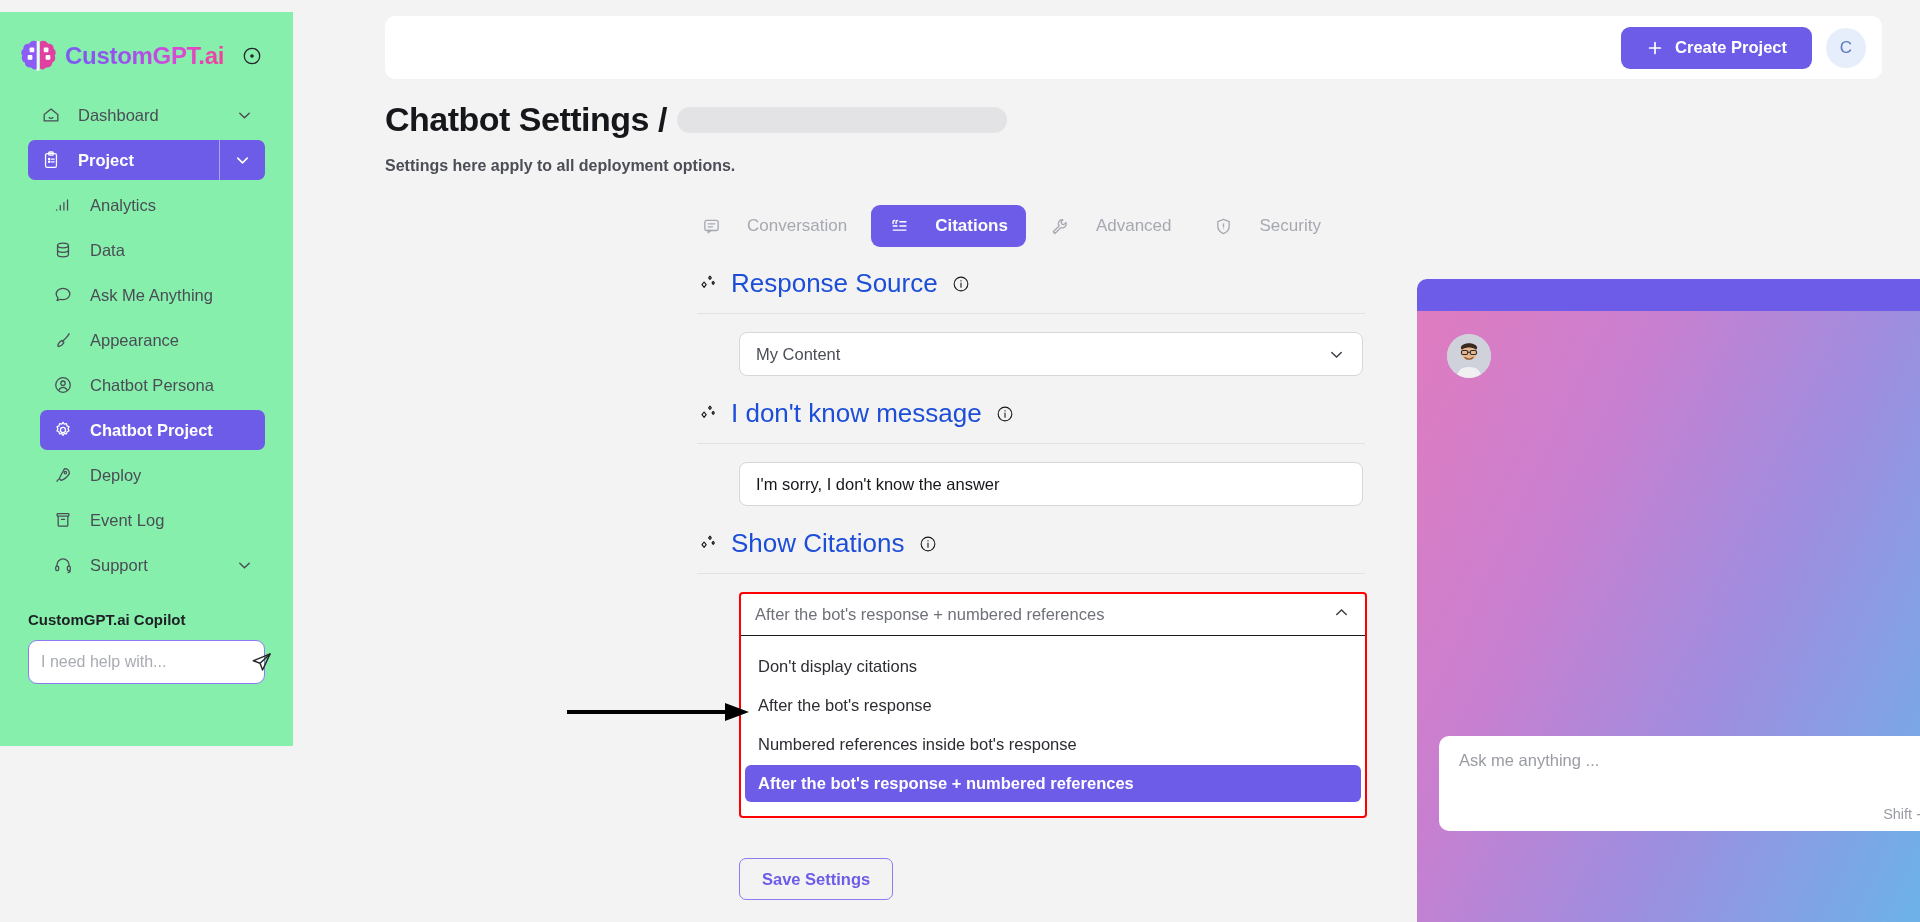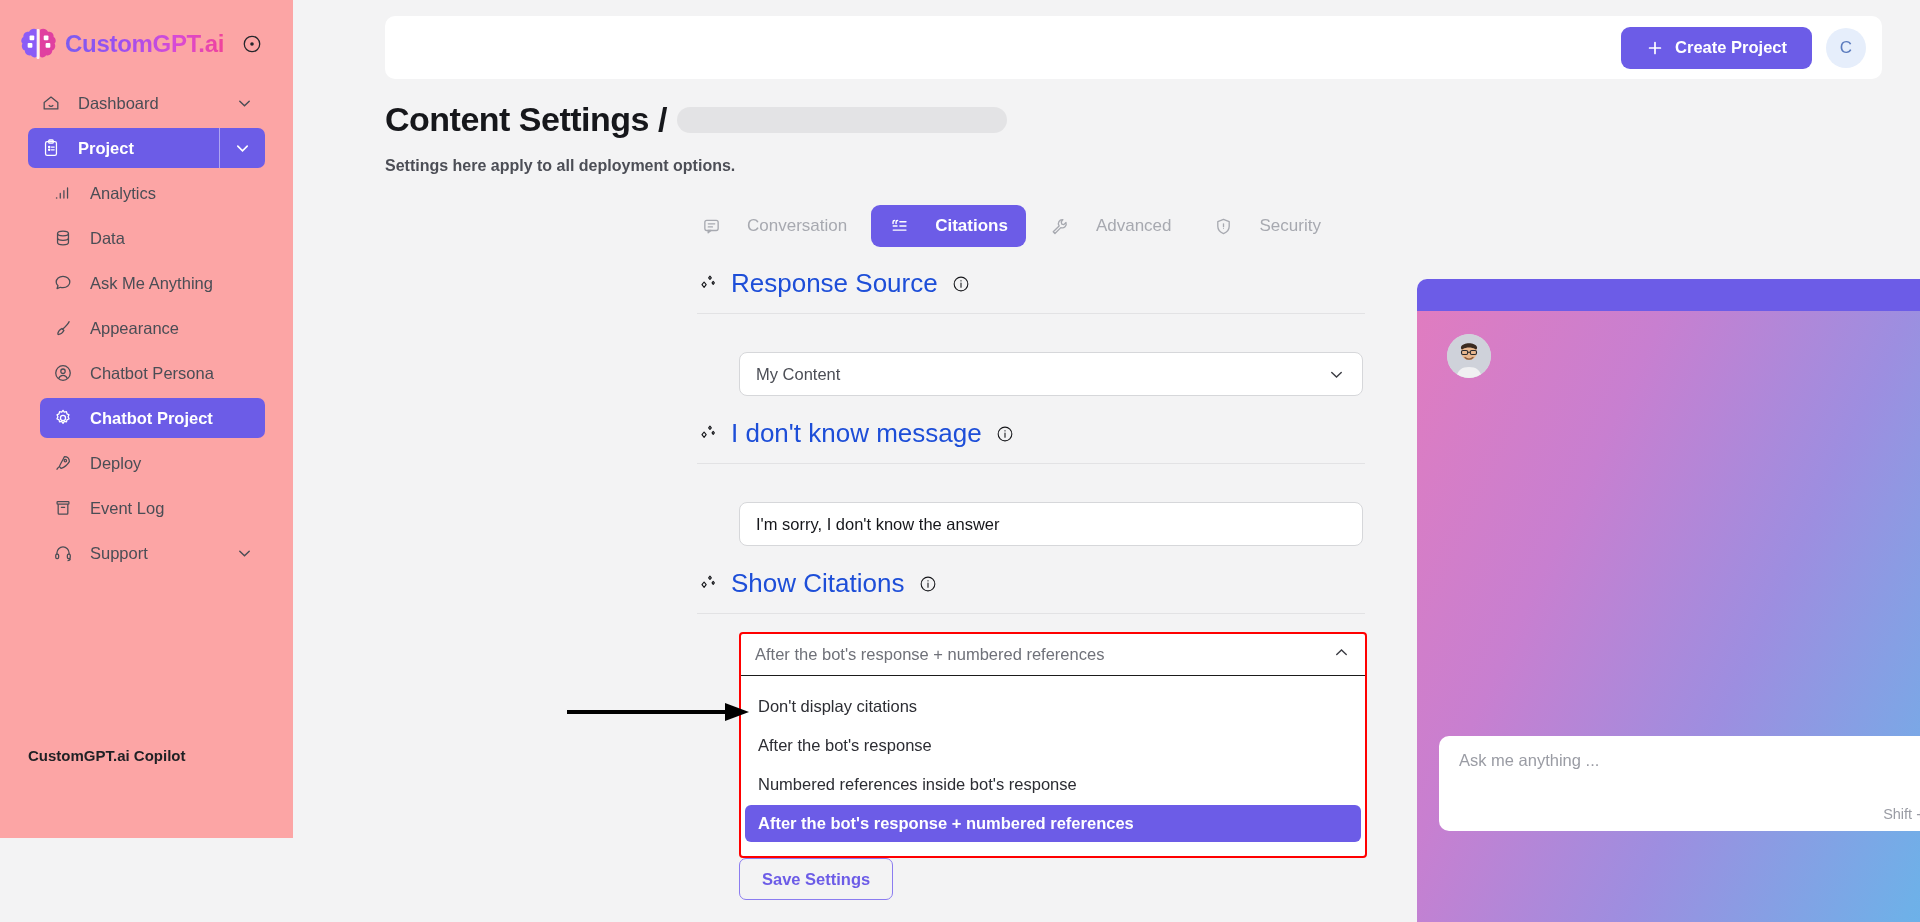--- a/index.html
+++ b/index.html
@@ -6,23 +6,23 @@
   html, body {
     width: 1920px; height: 922px;
     font-family: "Liberation Sans", sans-serif;
     background: #f3f3f4;
     overflow: hidden;
   }
   #app { position: relative; width: 1920px; height: 922px; display: flex; }
 
   
   .sidebar {
-    width: 293px; height: 838px; background: #fca5a5;
+    width: 293px; height: 734px; background: #86efac;
     flex: 0 0 293px; position: relative;
-    display: flex; flex-direction: column;
+    display: flex; flex-direction: column; margin-top: 12px;
   }
   .brand { display: flex; align-items: center; padding: 22px 0 0 20px; height: 66px; }
   .brand-logo { width: 38px; height: 34px; flex: 0 0 38px; }
   .brand-text {
     font-size: 24px; font-weight: bold; letter-spacing: -0.3px;
     margin-left: 7px;
     background: linear-gradient(90deg,#7b5cf0 0%, #9b4ff0 35%, #d84ad6 70%, #f0439b 100%);
     -webkit-background-clip: text; background-clip: text; color: transparent;
   }
   .brand-toggle {
@@ -104,21 +104,21 @@
     padding-bottom: 14px; border-bottom: 1px solid #e2e2e4;
   }
   .sec-head .deco { width: 20px; height: 20px; flex:0 0 20px; display:flex;align-items:center;justify-content:center;}
   .sec-title { font-size: 26px; font-weight: normal; color: #1d4ed8; }
   .info-ico { width: 19px; height: 19px; display:flex;align-items:center;justify-content:center;}
 
   .field-wrap { padding: 18px 0 0 42px; }
   .select, .text-input {
     height: 44px; background:#fff; border: 1px solid #d6d7da; border-radius: 8px;
     display: flex; align-items: center; padding: 0 16px; font-size: 16.5px; color: #4c4e56;
-    width: 624px; cursor: pointer; margin-top: 20px;
+    width: 624px; cursor: pointer;
   }
   .select .caret { margin-left: auto; width: 20px;height:20px;display:flex;align-items:center;justify-content:center;}
   .text-input { color: #16171b; cursor: text; }
 
   .dd-outline {
     margin: 18px 0 0 42px; width: 628px;
     border: 2.5px solid #ff0000; border-radius: 4px; background: #fff;
   }
   .dd-control {
     height: 42px; display: flex; align-items: center; padding: 0 14px;
@@ -336,40 +336,49 @@
           <svg viewBox="0 0 18 18" width="17" height="17" fill="none" stroke="#4a4d55" stroke-width="1.5" stroke-linecap="round">
               <path d="M4 6.5 9 11.5 14 6.5"></path>
             </svg>
         </span>
       </div>
 
     </nav>
 
     <div class="copilot">
       <div class="copilot-title">CustomGPT.ai Copilot</div>
+      <div class="copilot-box">
+        <input type="text" value="" placeholder="I need help with..." style="">
+        <span class="copilot-send">
+          <svg viewBox="0 0 24 24" width="23" height="23" fill="none" stroke="#25262b" stroke-width="1.5" stroke-linejoin="round">
+            <path d="M21 3 3.5 10.2l7 2.6 2.6 7L21 3z"></path>
+              <path d="M10.5 12.8 21 3"></path>
+          </svg>
+        </span>
+      </div>
     </div>
   </aside>
 
   <section class="main">
 
     <div class="topbar">
       <button class="create-btn">
         <span style="display:flex;align-items:center;">
           <svg viewBox="0 0 20 20" width="18" height="18" fill="none" stroke="#fff" stroke-width="1.9" stroke-linecap="round">
               <path d="M10 4v12M4 10h12"></path>
             </svg>
         </span>
         <span>Create Project</span>
       </button>
       <div class="avatar-initial">C</div>
     </div>
 
     <div class="page-head">
       <h1 class="page-title">
-        <span>Content Settings /</span>
+        <span>Chatbot Settings /</span>
         <span class="redact"></span>
       </h1>
       <div class="page-sub">Settings here apply to all deployment options.</div>
     </div>
 
     <div class="tabs">
       <div class="tab">
         <span class="ico">
           <svg viewBox="0 0 20 20" width="19" height="19" fill="none" stroke="#a7a9b0" stroke-width="1.4" stroke-linejoin="round">
             <rect x="3" y="3.6" width="14" height="10.6" rx="2"></rect>

